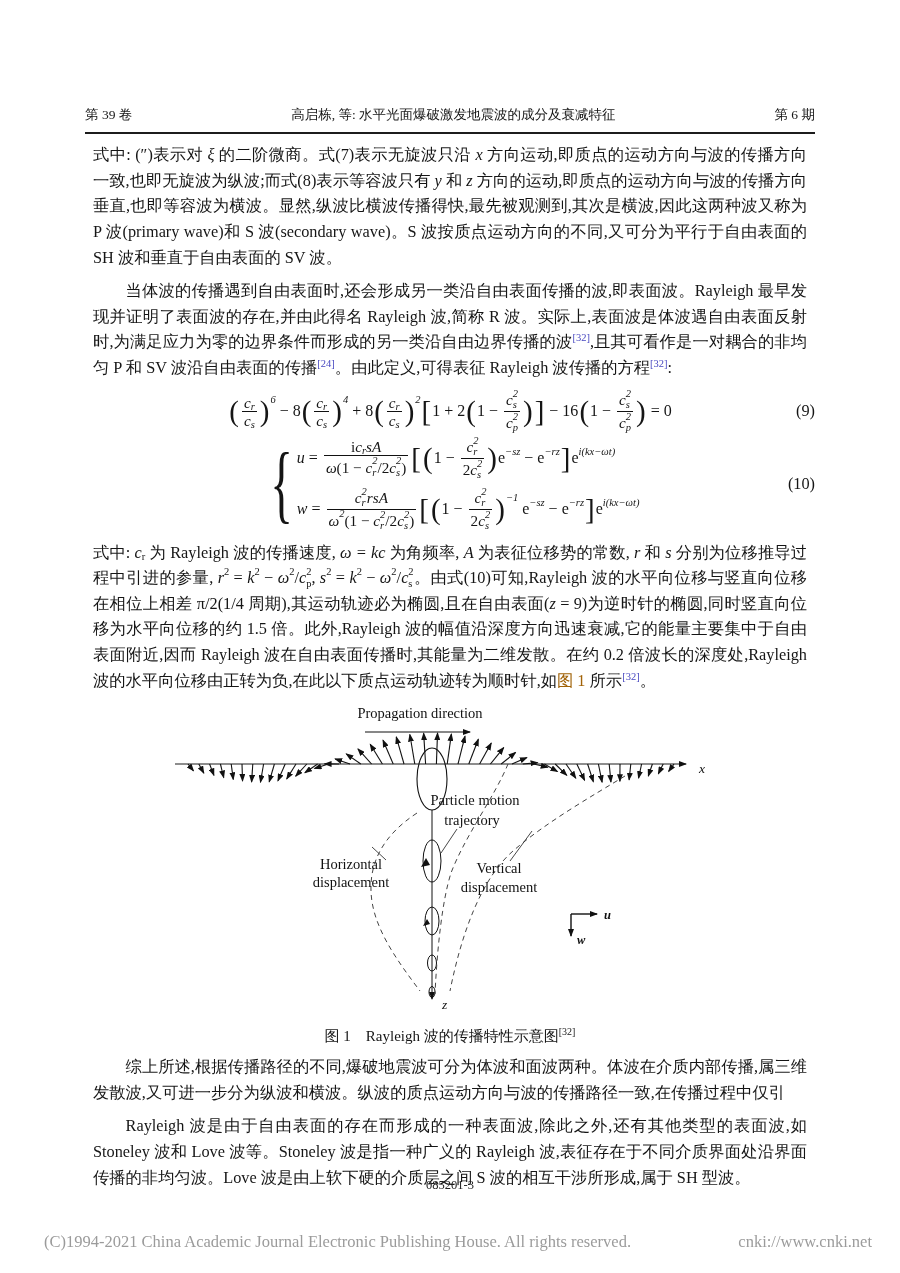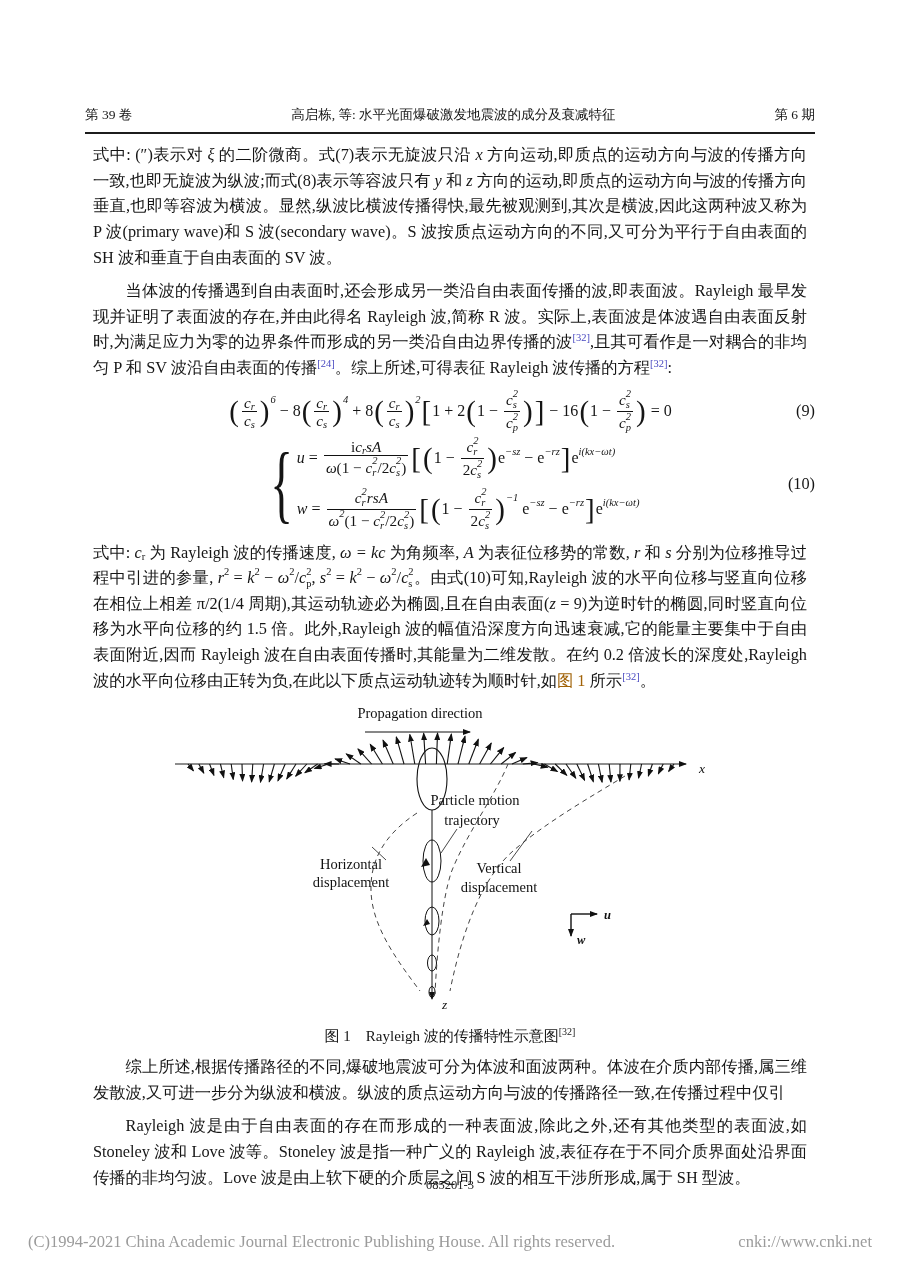--- a/index.html
+++ b/index.html
@@ -43,38 +43,38 @@
   .figwrap{margin-top:6px;}
   .fig-svg{display:block;margin:0 auto;}
   .fig-svg text{font-family:"Liberation Serif","DejaVu Serif",serif;font-size:14.5px;fill:#111;}
   .fig-svg text.ax{font-style:italic;font-size:13.5px;}
   .fig-svg text.uw{font-style:italic;font-weight:bold;font-size:12.5px;}
   .figcap{text-align:center;font-size:15px;margin-top:8px;}
   .figcap.en{margin-top:4px;letter-spacing:0.2px;}
   .p4{margin-top:17px;}
   
   .pagenum{position:absolute;top:1178px;left:0;right:0;text-align:center;font-size:12.5px;color:#222;}
-  .copyright{position:absolute;top:1232px;left:28px;right:28px;display:flex;justify-content:space-between;
+  .copyright{position:absolute;top:1232px;left:44px;right:28px;display:flex;justify-content:space-between;
              color:#9b9b9b;font-size:16.5px;white-space:nowrap;}
 </style>
 </head>
 <body>
 
 <div class="page">
   <div class="content">
 
     <div class="header">
       <span>第 39 卷</span>
       <span>高启栋, 等: 水平光面爆破激发地震波的成分及衰减特征</span>
       <span>第 6 期</span>
     </div>
     <div class="rule"></div>
 
     <p class="para p1"><span>式中: (″)表示对 </span><span class="it">ξ</span><span> 的二阶微商。式(7)表示无旋波只沿 </span><span class="it">x</span><span> 方向运动,即质点的运动方向与波的传播方向一致,也即无旋波为纵波;而式(8)表示等容波只有 </span><span class="it">y</span><span> 和 </span><span class="it">z</span><span> 方向的运动,即质点的运动方向与波的传播方向垂直,也即等容波为横波。显然,纵波比横波传播得快,最先被观测到,其次是横波,因此这两种波又称为 P 波(primary wave)和 S 波(secondary wave)。S 波按质点运动方向的不同,又可分为平行于自由表面的 SH 波和垂直于自由表面的 SV 波。</span></p>
-    <p class="para indent"><span>当体波的传播遇到自由表面时,还会形成另一类沿自由表面传播的波,即表面波。Rayleigh 最早发现并证明了表面波的存在,并由此得名 Rayleigh 波,简称 R 波。实际上,表面波是体波遇自由表面反射时,为满足应力为零的边界条件而形成的另一类沿自由边界传播的波</span><sup class="ref">[32]</sup><span>,且其可看作是一对耦合的非均匀 P 和 SV 波沿自由表面的传播</span><sup class="ref">[24]</sup><span>。综上所述,可得表征 Rayleigh 波传播的方程</span><sup class="ref">[32]</sup><span>:</span></p>
+    <p class="para indent"><span>当体波的传播遇到自由表面时,还会形成另一类沿自由表面传播的波,即表面波。Rayleigh 最早发现并证明了表面波的存在,并由此得名 Rayleigh 波,简称 R 波。实际上,表面波是体波遇自由表面反射时,为满足应力为零的边界条件而形成的另一类沿自由边界传播的波</span><sup class="ref">[32]</sup><span>,且其可看作是一对耦合的非均匀 P 和 SV 波沿自由表面的传播</span><sup class="ref">[24]</sup><span>。由此定义,可得表征 Rayleigh 波传播的方程</span><sup class="ref">[32]</sup><span>:</span></p>
 
     <div class="eqrow first">
       <div class="eqsp"></div>
       <div class="eqline">
           <span class="eq">
             <span class="mb">(</span>
             <span class="mfrac">
               <span class="mnum">
                 <span class="mw">
                   <span class="mi">c</span>

